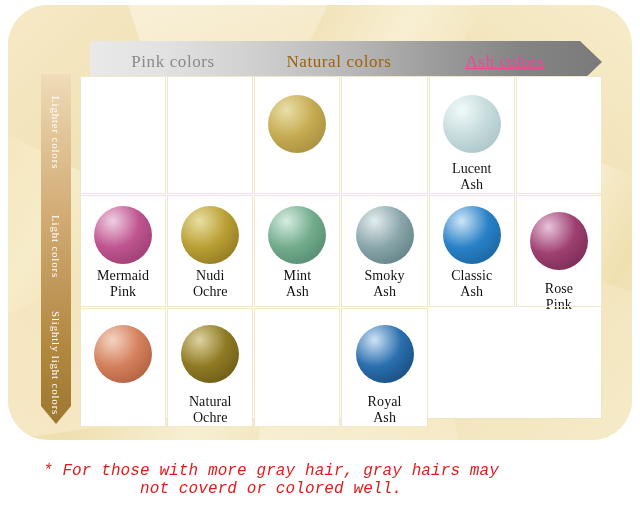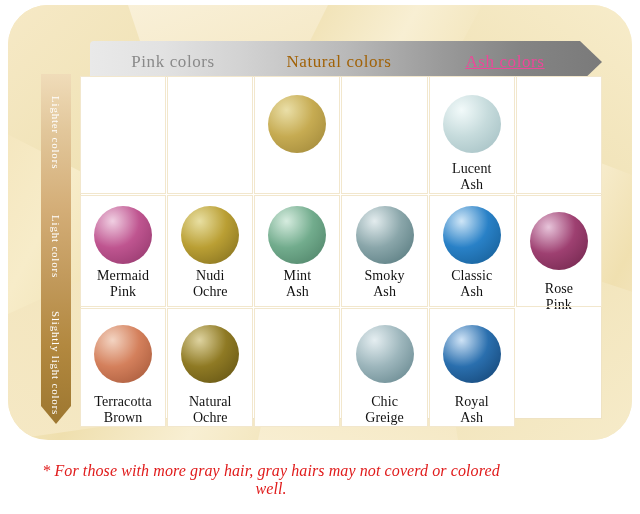--- a/index.html
+++ b/index.html
@@ -167,21 +167,21 @@
   
   #footer-note {
     position: absolute;
     left: 0;
     top: 462px;
     width: 508px;
     text-align: center;
     color: #e01b1b;
     font-size: 16px;
     font-style: italic;
-    font-family: Liberation Serif, serif;
+    font-family: Liberation Mono, monospace;
     letter-spacing: 0.1px;
     padding-left: 34px;
   }
 </style>
 </head>
 <body>
 
 <div id="chart-frame">
   <div class="facet f1"></div>
   <div class="facet f2"></div>
@@ -250,34 +250,27 @@
       <div class="swatch-name">Classic
 Ash</div>
     </div>
     <div class="swatch-cell row-3">
       <div class="orb" style="background: radial-gradient(circle at 32% 26%, rgb(231, 196, 218) 0%, rgb(158, 64, 113) 46%, rgb(108, 36, 73) 100%);"></div>
       <div class="swatch-name">Rose
 Pink</div>
     </div>
     <div class="swatch-cell row-3">
       <div class="orb" style="background: radial-gradient(circle at 32% 26%, rgb(243, 212, 194) 0%, rgb(212, 128, 92) 46%, rgb(160, 84, 54) 100%);"></div>
-      <div class="swatch-name">Terracotta
-Brown</div>
     </div>
     <div class="swatch-cell row-3">
       <div class="orb" style="background: radial-gradient(circle at 32% 26%, rgb(222, 211, 160) 0%, rgb(143, 122, 36) 46%, rgb(94, 79, 18) 100%);"></div>
       <div class="swatch-name">Natural
 Ochre</div>
     </div>
     <div class="swatch-cell row-3 empty"></div>
     <div class="swatch-cell row-3">
-      <div class="orb" style="background: radial-gradient(circle at 32% 26%, rgb(229, 238, 241) 0%, rgb(157, 182, 188) 46%, rgb(93, 127, 135) 100%);"></div>
-      <div class="swatch-name">Chic
-Greige</div>
-    </div>
-    <div class="swatch-cell row-3">
       <div class="orb" style="background: radial-gradient(circle at 32% 26%, rgb(207, 227, 246) 0%, rgb(42, 111, 174) 46%, rgb(18, 63, 109) 100%);"></div>
       <div class="swatch-name">Royal
 Ash</div>
     </div>
   </div>
 
 <div id="footer-note">* For those with more gray hair, gray hairs may not coverd or colored well.</div>
 
 </body></html>

